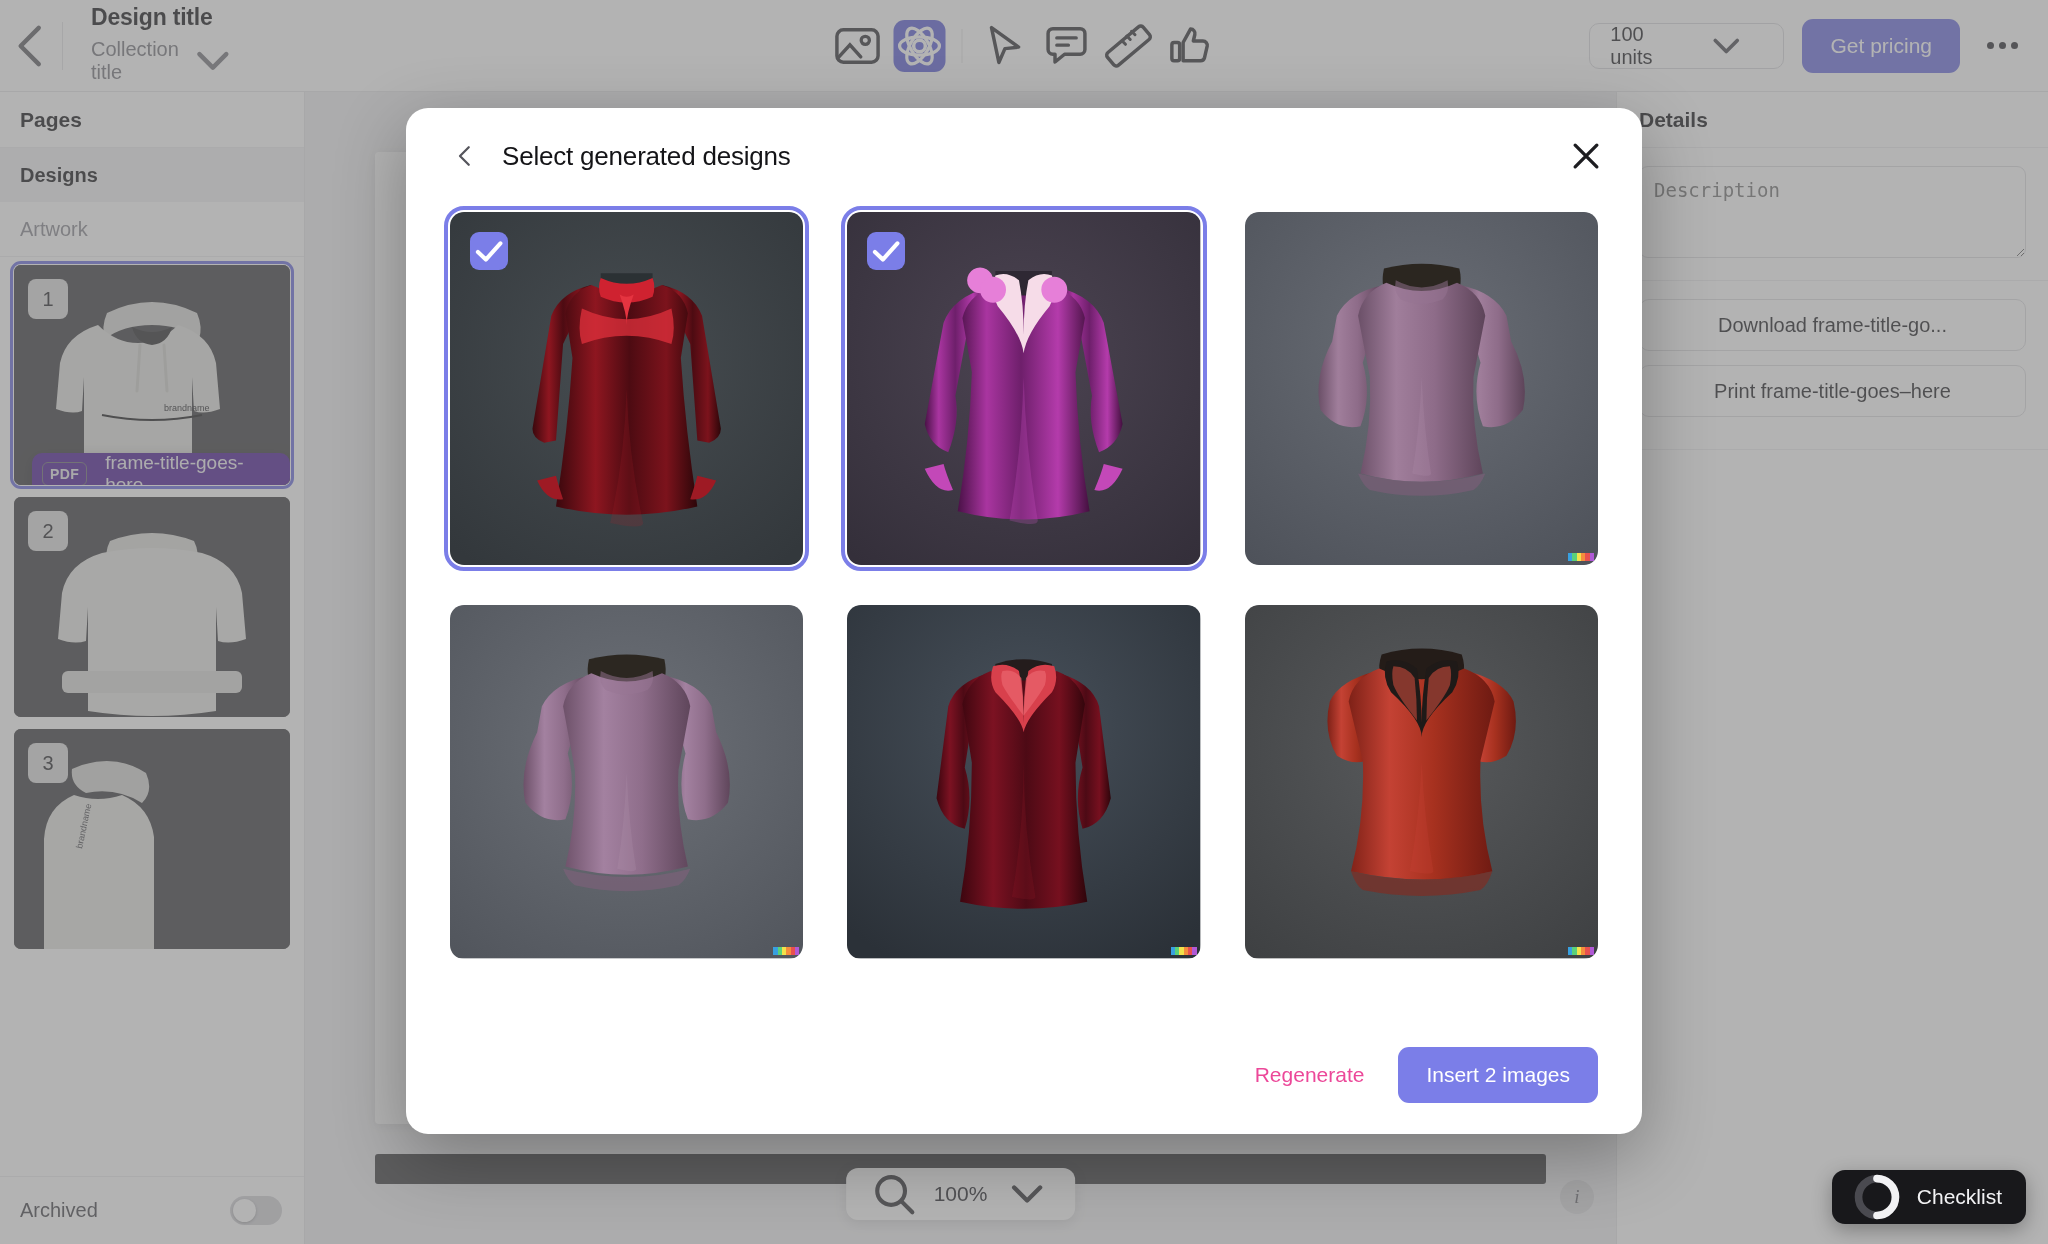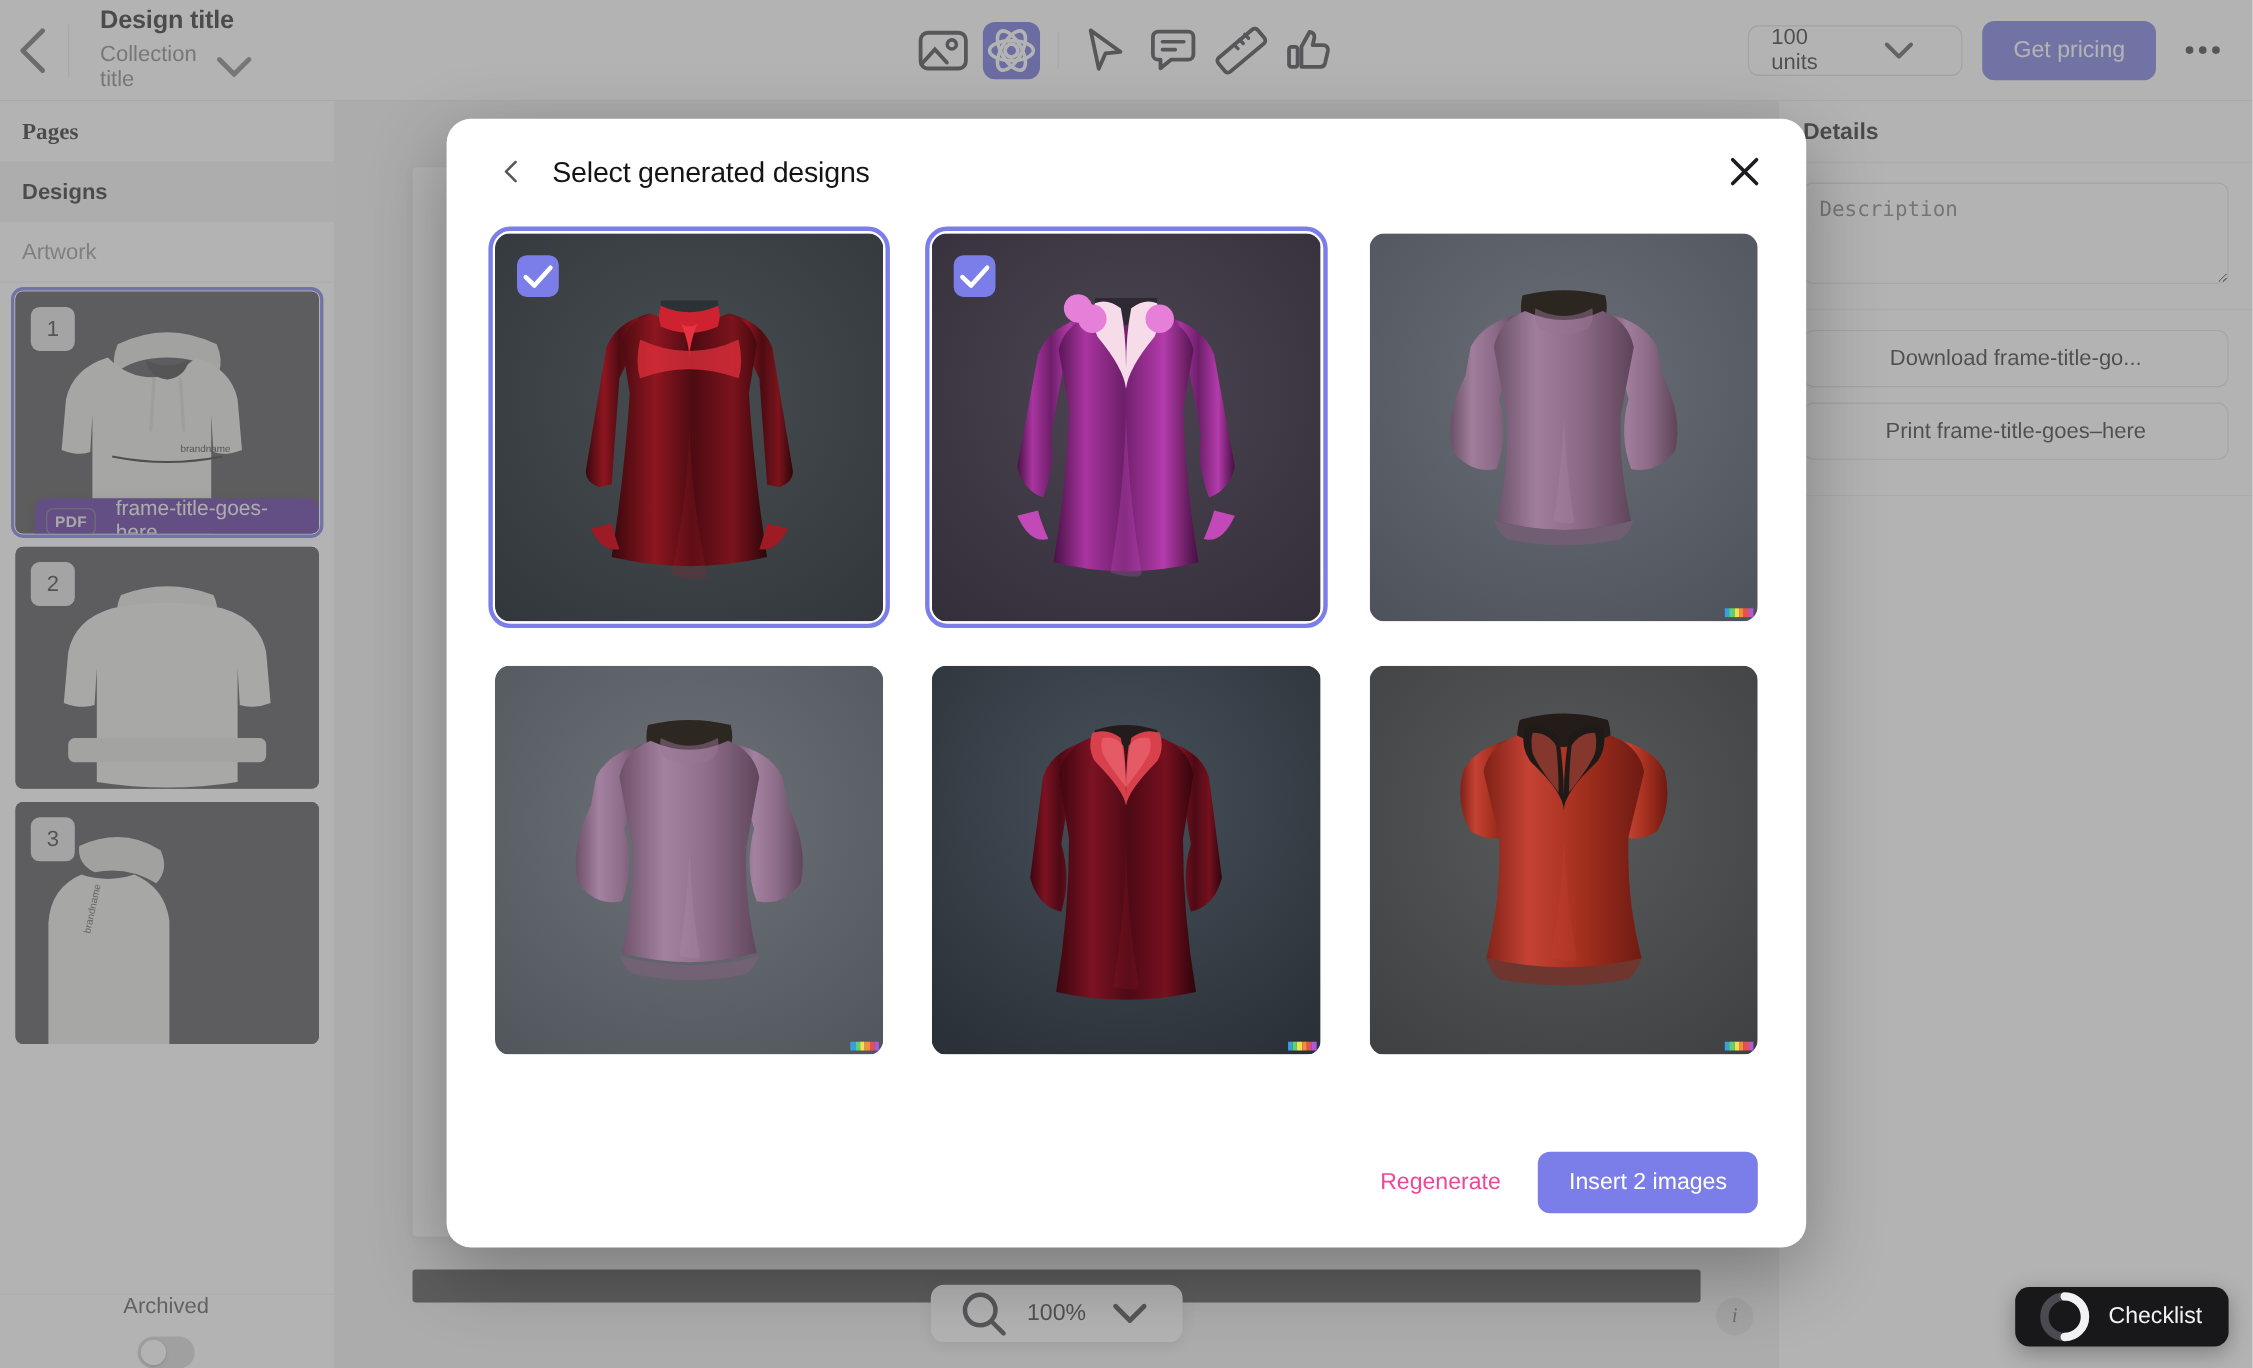--- a/index.html
+++ b/index.html
@@ -66,21 +66,20 @@
   
   .sidebar {
     position:absolute; top:92px; left:0; width:305px; bottom:0;
     background:#fff; border-right:1px solid #e6e6e8;
     display:flex; flex-direction:column;
   }
   .sb-section-head {
     height:56px; display:flex; align-items:center; padding-left:20px;
     font-size:21px; font-weight:700; color:#141417;
     border-bottom:1px solid #ececee;
-    font-family:Liberation Serif, serif;
   }
   .sb-item {
     height:54px; display:flex; align-items:center; padding-left:20px;
     font-size:20px; color:#8a8a91;
   }
   .sb-item.active { font-weight:700; color:#141417; background:#f2f2f4; }
   .sb-list-sep { height:1px; background:#ececee; }
 
   .thumbs { flex:1; overflow:hidden; padding-top:8px; position:relative; }
   .thumb {
@@ -101,21 +100,21 @@
     height:42px; padding:0 16px 0 10px; display:flex; align-items:center; gap:18px;
     font-size:19px; box-shadow:0 4px 14px rgba(0,0,0,.28);
   }
   .pdf-chip {
     border:1px solid #6e6e75; border-radius:6px; font-size:14px; font-weight:700;
     padding:3px 7px; letter-spacing:.4px; color:#e8e8ea;
   }
 
   .archived-row {
     height:68px; border-top:1px solid #ececee; display:flex; align-items:center;
-    justify-content:space-between; padding:0 22px 0 20px; background:#fff;flex-direction:column;
+    justify-content:space-between; padding:0 22px 0 20px; background:#fff;
   }
   .archived-label { font-size:20px; color:#46464c; }
   .toggle {
     width:52px; height:29px; border-radius:15px; background:#d3d3d7; position:relative;
   }
   .toggle i {
     position:absolute; top:3px; left:3px; width:23px; height:23px; border-radius:50%;
     background:#fff; box-shadow:0 1px 3px rgba(0,0,0,.25);
   }
 

